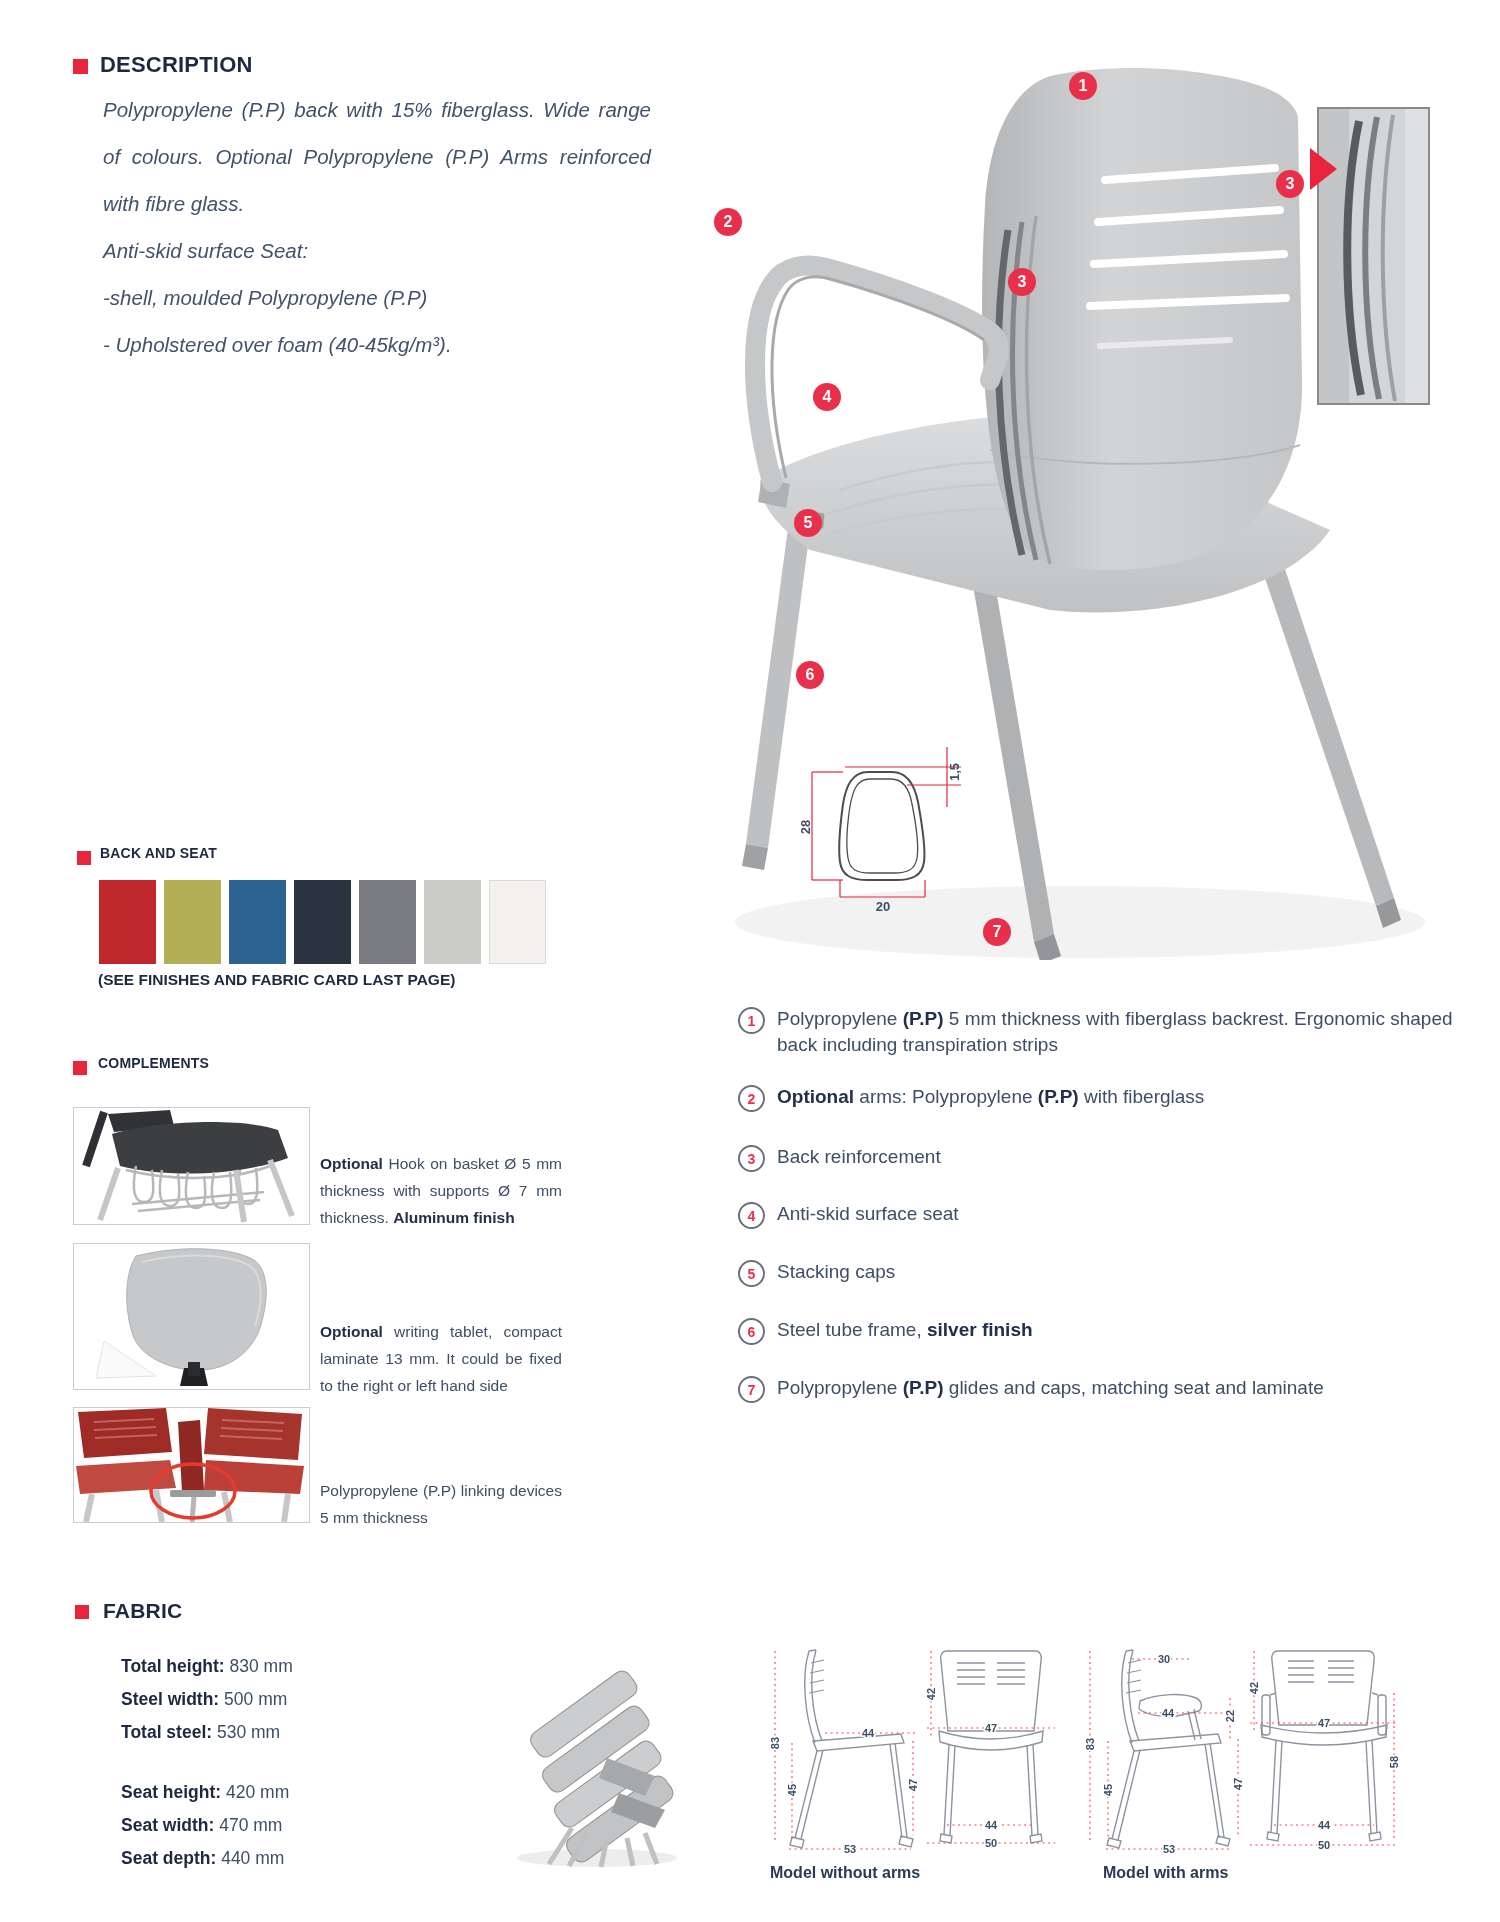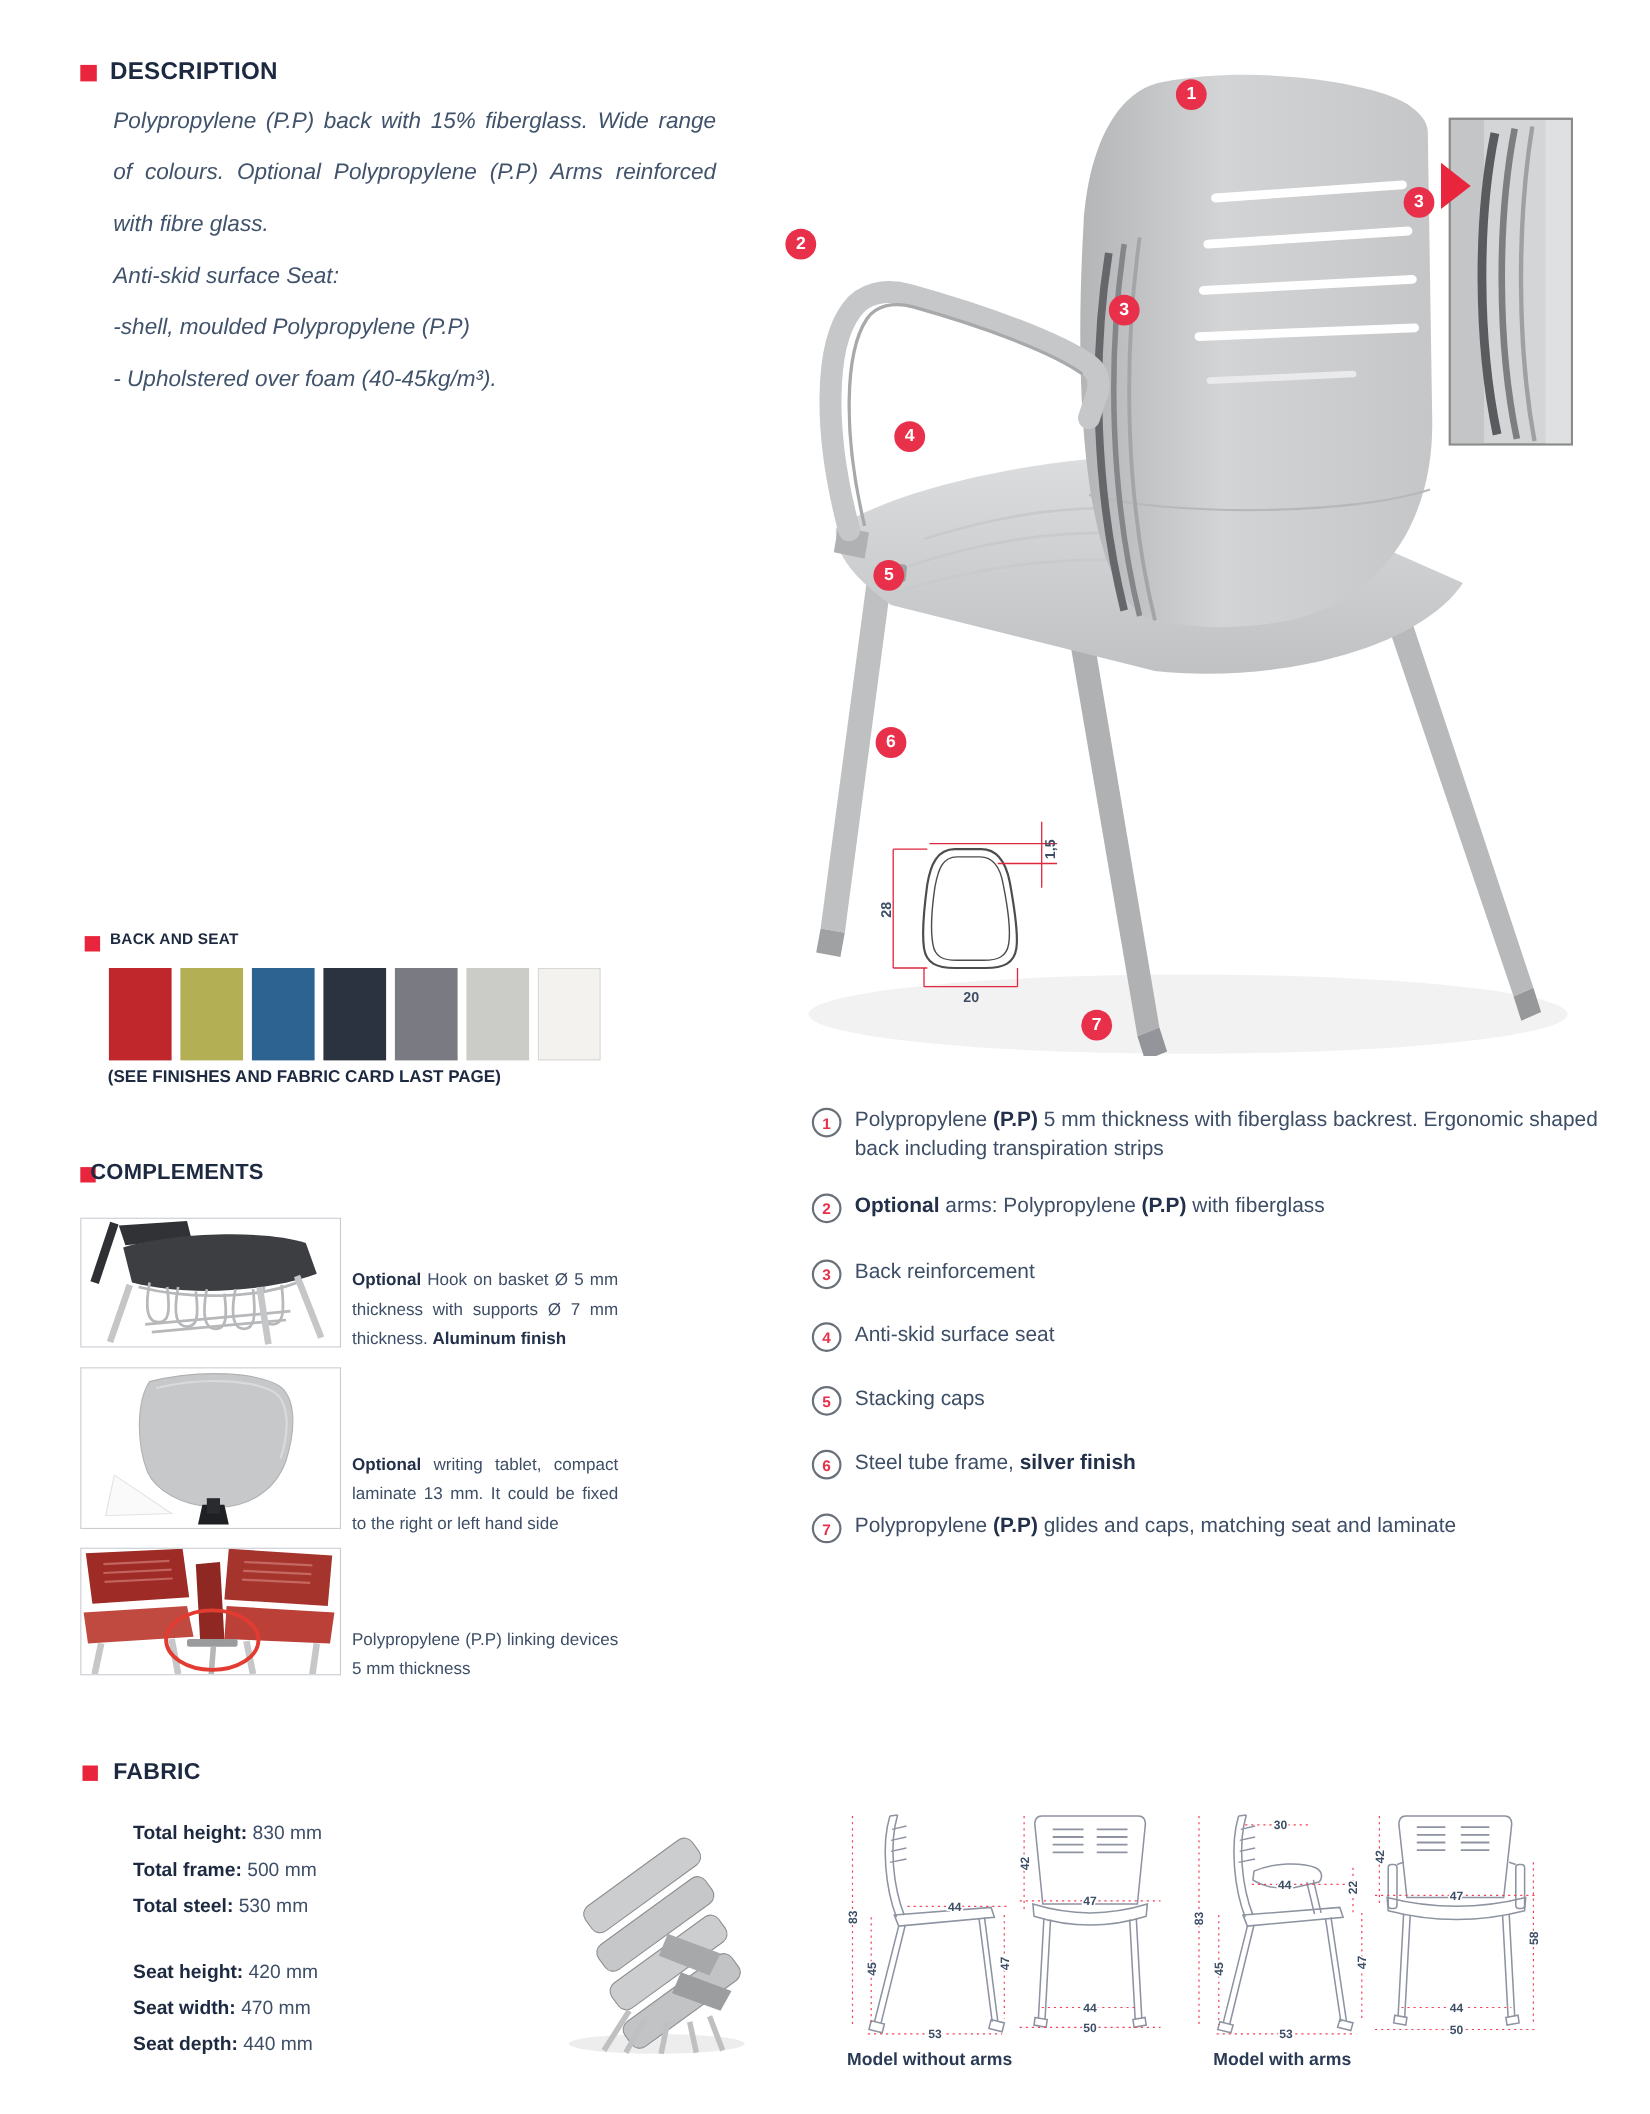--- a/index.html
+++ b/index.html
@@ -169,21 +169,21 @@
 <div class="swatch" style="left: 99px; background: rgb(192, 39, 45);"></div>
 <div class="swatch" style="left: 164px; background: rgb(178, 175, 85);"></div>
 <div class="swatch" style="left: 229px; background: rgb(45, 99, 144);"></div>
 <div class="swatch" style="left: 294px; background: rgb(43, 50, 64);"></div>
 <div class="swatch" style="left: 359px; background: rgb(122, 122, 130);"></div>
 <div class="swatch" style="left: 424px; background: rgb(203, 203, 199);"></div>
 <div class="swatch" style="left: 489px; border: 1px solid rgb(217, 217, 213); box-sizing: border-box; background: rgb(243, 242, 238);"></div>
 <div class="note">(SEE FINISHES AND FABRIC CARD LAST PAGE)</div>
 
 <div class="sq" style="left:73px;top:1061px;width:14px;height:14px"></div>
-<div class="sec-title" style="left:82px;top:1055px;font-size:20px">COMPLEMENTS</div>
+<div class="sec-title" style="left:98px;top:1055px;font-size:14px">COMPLEMENTS</div>
 
 <div class="cbox" style="top:1107px;height:118px">
   <svg width="235" height="116" viewBox="0 0 235 116">
     <path d="M30,4 L12,58" stroke="#2e3034" stroke-width="8"></path>
     <path d="M34,6 L96,2 L100,18 L40,24 Z" fill="#303236"></path>
     <path d="M38,26 C85,12 170,10 204,22 L214,50 C165,68 92,70 46,58 Z" fill="#3c3e42"></path>
     <g stroke="#b7b8ba" stroke-width="2.5" fill="none">
       <path d="M52,62 C100,74 160,72 196,58"></path>
       <path d="M62,58 C57,84 61,94 70,94 C79,94 81,86 78,62"></path>
       <path d="M88,62 C83,88 87,98 96,98 C105,98 107,90 104,66"></path>
@@ -242,21 +242,21 @@
     <path d="M120,89 L118,114" stroke="#b5b6b8" stroke-width="5"></path>
     <ellipse cx="119" cy="83" rx="42" ry="27" fill="none" stroke="#e23b31" stroke-width="3.5"></ellipse>
   </svg>
 </div>
 <div class="cap" style="top:1477px">Polypropylene (P.P) linking devices 5 mm thickness</div>
 
 <div class="sq" style="left:75px;top:1605px;width:14px;height:14px"></div>
 <div class="sec-title" style="left:103px;top:1599px;font-size:21px">FABRIC</div>
 <div class="sizes-rows">
   <div><b>Total height:</b><span> 830 mm</span></div>
-  <div><b>Total frame:</b><span> 500 mm</span></div>
+  <div><b>Steel width:</b><span> 500 mm</span></div>
   <div><b>Total steel:</b><span> 530 mm</span></div>
   <div class="gap"></div>
   <div><b>Seat height:</b><span> 420 mm</span></div>
   <div><b>Seat width:</b><span> 470 mm</span></div>
   <div><b>Seat depth:</b><span> 440 mm</span></div>
 </div>
 
 <svg class="abs" style="left:487px;top:1638px" width="210" height="230" viewBox="0 0 210 230">
   <ellipse cx="110" cy="220" rx="80" ry="9" fill="#000000" opacity="0.07"></ellipse>
   <g stroke="#8e8f91" stroke-width="1">

